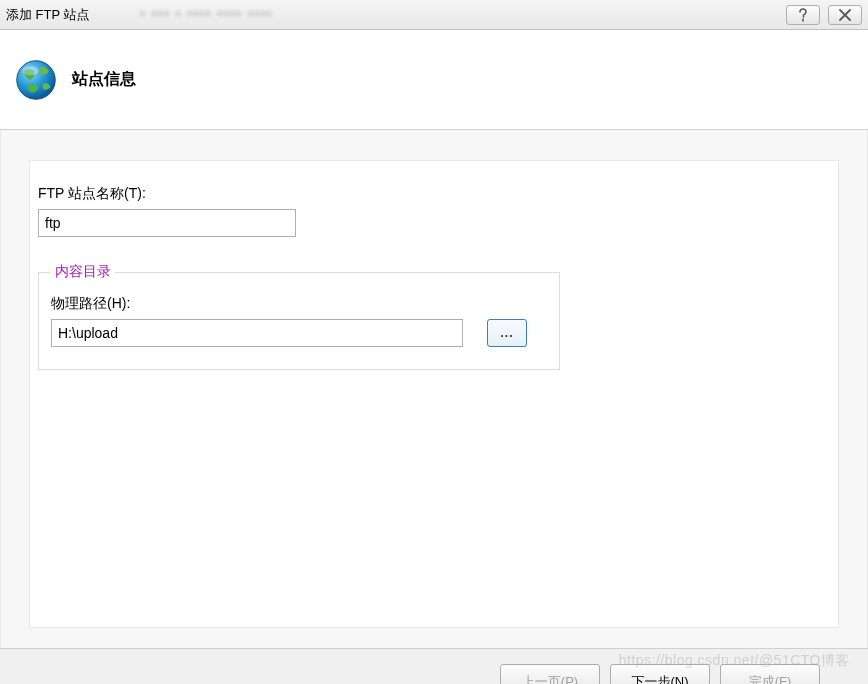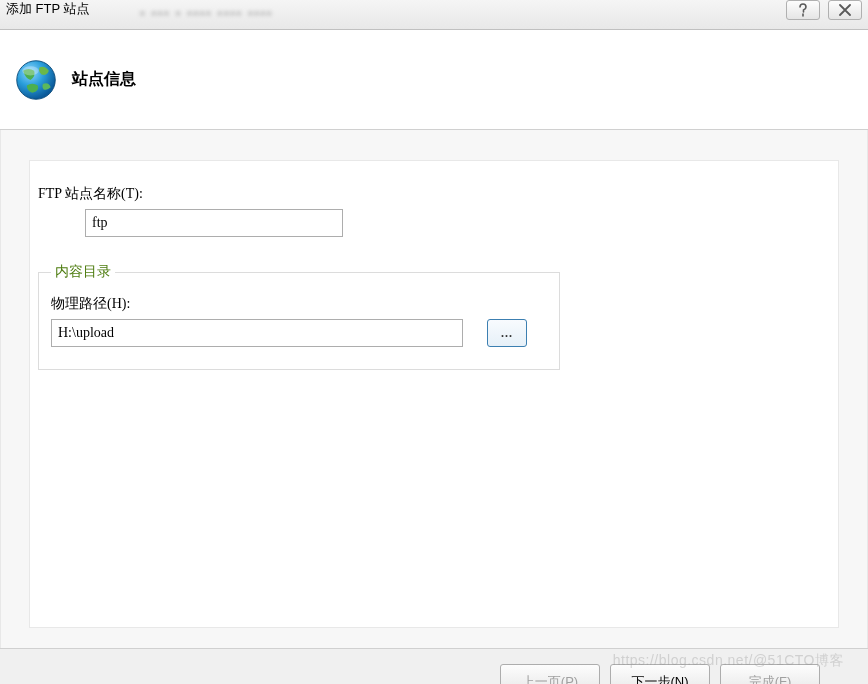--- a/index.html
+++ b/index.html
@@ -13,21 +13,21 @@
       background: #fff;
       width: 868px;
       height: 684px;
       overflow: hidden;
     }
     .titlebar {
       height: 30px;
       background: linear-gradient(to bottom, #f5f5f5, #e8e8e8);
       border-bottom: 1px solid #c0c0c0;
       display: flex;
-      align-items: flex-start;
+      align-items: center;
       padding: 0 6px;
       position: relative;
     }
     .titlebar-title {
       font-size: 13px;
       color: #000;
     }
     .titlebar-blur {
       position: absolute;
       left: 140px;
@@ -73,21 +73,20 @@
       font-size: 16px;
       font-weight: 700;
       color: #000;
     }
     .content-area {
       padding: 30px 28px 20px 28px;
       background: #f7f7f7;
       height: calc(100% - 30px - 78px - 58px);
       border-left: 1px solid #e8e8e8;
       border-right: 1px solid #e8e8e8;
-      font-family: Liberation Serif, serif;
     }
     .inner-panel {
       background: #fff;
       border: 1px solid #e8e8e8;
       height: 100%;
       padding: 24px 0 0 0;
     }
     .form-row {
       padding: 0 8px 18px 8px;
     }
@@ -98,32 +97,31 @@
       display: block;
     }
     .text-input {
       width: 258px;
       height: 28px;
       border: 1px solid #adadad;
       padding: 3px 6px;
       font-size: 14px;
       font-family: inherit;
       background: #fff;
-      margin-left: 47px;
     }
     .fieldset {
       border: 1px solid #dcdcdc;
       margin: 8px 8px 0 8px;
       padding: 14px 12px 22px 12px;
       width: 522px;
     }
     .fieldset-legend {
       padding: 0 4px;
       font-size: 14px;
-      color: #4d7c0f;
+      color: #a21caf;
     }
     .path-row {
       display: flex;
       align-items: center;
       gap: 24px;
     }
     .path-input {
       width: 412px;
       height: 28px;
       border: 1px solid #adadad;
@@ -171,21 +169,21 @@
     }
     .footer-btn:disabled {
       color: #a0a0a0;
       cursor: default;
     }
     .footer-gap {
       width: 14px;
     }
     .watermark {
       position: absolute;
-      right: 24px;
+      right: 18px;
       bottom: 14px;
       font-size: 14px;
       color: rgba(150,150,150,0.35);
       pointer-events: none;
       letter-spacing: 0.5px;
     }
   </style>
 </head>
 <body>
 

